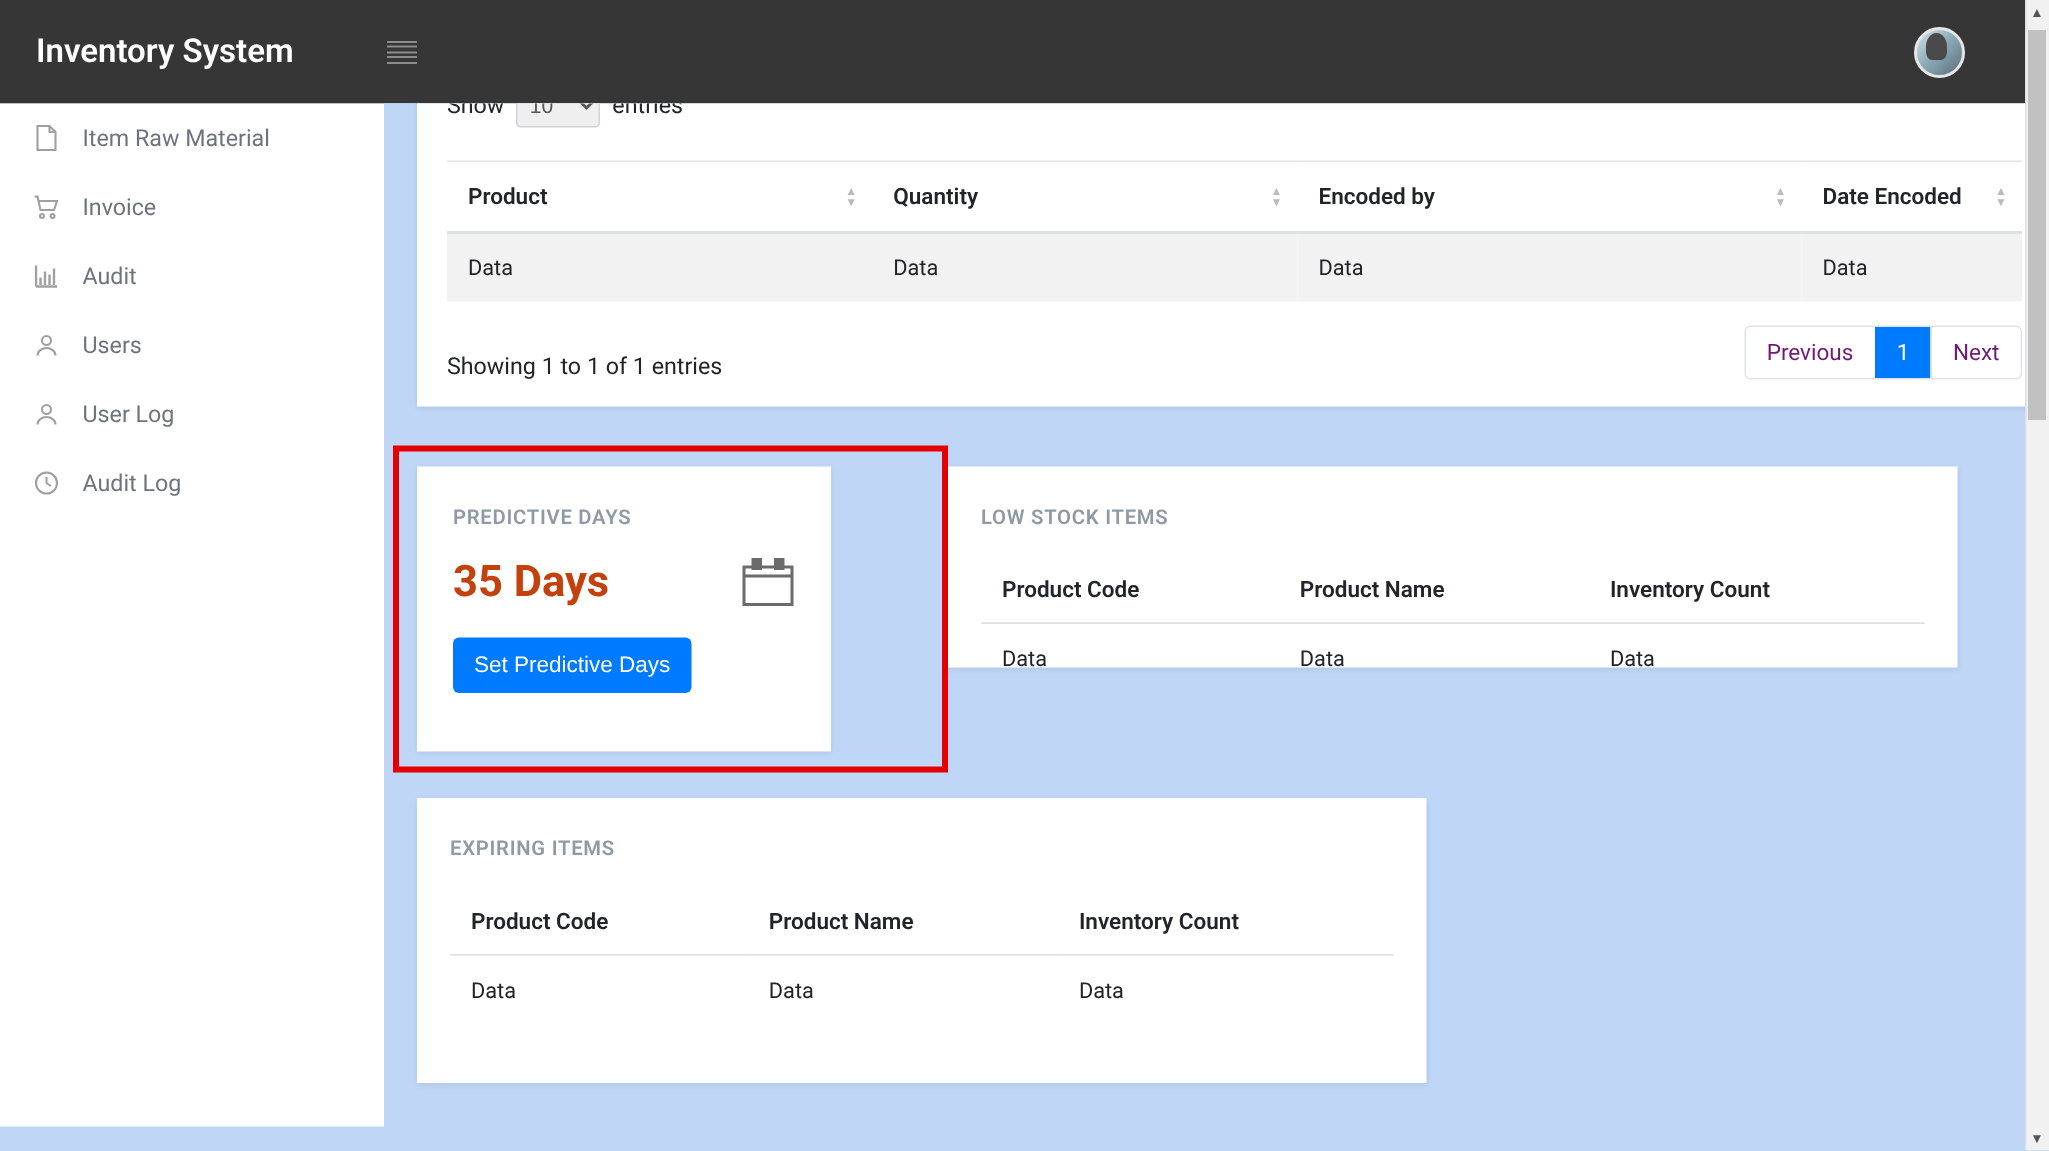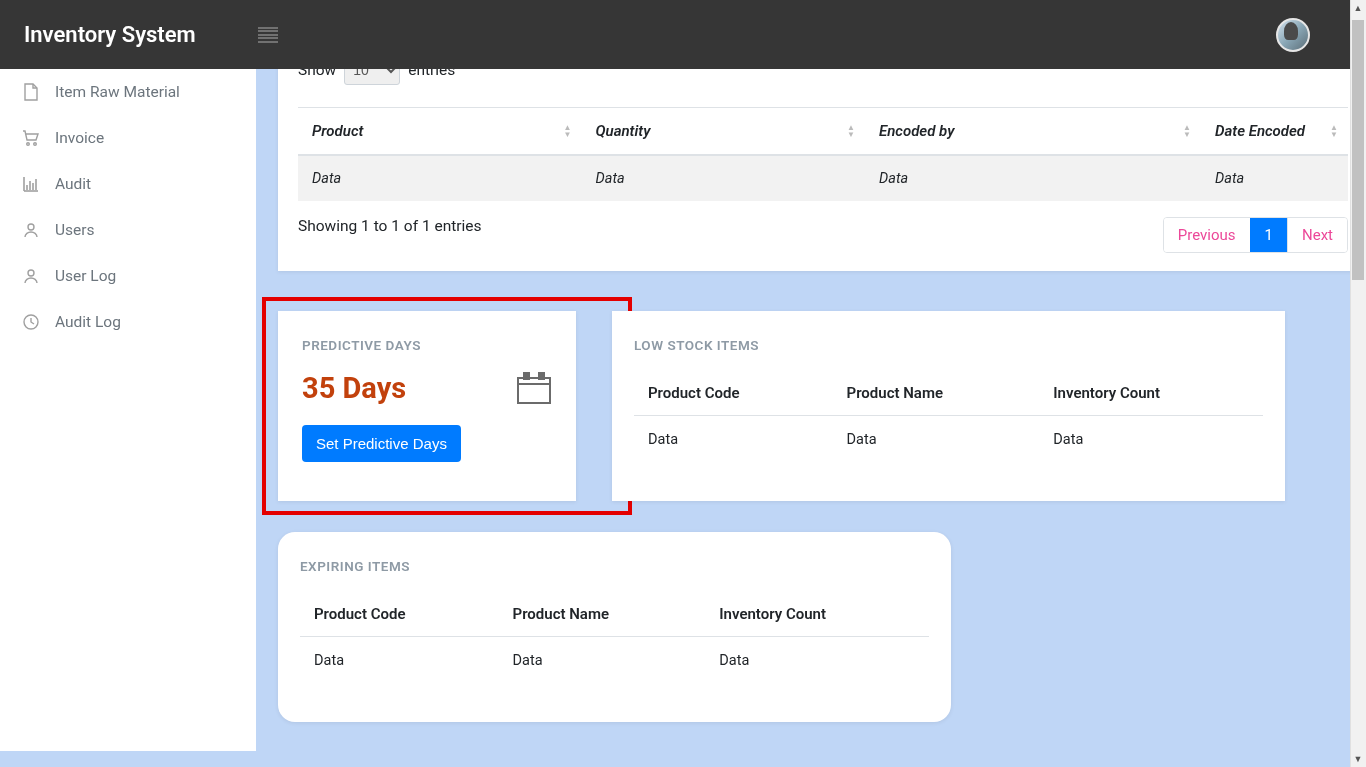--- a/index.html
+++ b/index.html
@@ -28,47 +28,47 @@
   .card { background:#fff; box-shadow:0 1px 4px rgba(0,0,0,0.08); }
 
   
   .topcard { position:absolute; left:22px; top:-34px; width:1090px; padding:20px 20px 18px 20px; }
   .tablectrl-row { display:flex; align-items:center; margin-bottom:22px; color:#212529; font-size:15.5px; }
   .show-wrap { display:flex; align-items:center; }
   .show-select { width:56px; height:30px; border:1px solid #ced4da; border-radius:3px; margin:0 8px; font-size:14px; color:#555; padding:2px 4px; }
   .search-wrap { margin-left:auto; display:flex; align-items:center; }
   .search-input { width:186px; height:30px; border:1px solid #ced4da; border-radius:3px; margin-left:8px; font-size:14px; padding:2px 6px; }
 
-  table.data { width:100%; border-collapse:collapse;font-style:italic; }
+  table.data { width:100%; border-collapse:collapse; }
   table.data th { text-align:left; font-weight:600; color:#212529; font-size:15px; padding:14px 14px; border-bottom:2px solid #dee2e6; border-top:1px solid #dee2e6; position:relative; }
   .sort-icon { position:absolute; right:10px; top:50%; transform:translateY(-50%); display:flex; flex-direction:column; font-size:8px; line-height:7px; color:#bbb; }
   table.data td { padding:14px 14px; font-size:14.5px; color:#212529; }
   .row-alt { background:#f2f2f2; }
-  .table-footer { display:flex; align-items:flex-start; margin-top:16px; font-size:15.5px; color:#212529; }
+  .table-footer { display:flex; align-items:flex-end; margin-top:16px; font-size:15.5px; color:#212529; }
   .pager { margin-left:auto; display:flex; border:1px solid #dee2e6; border-radius:4px; overflow:hidden; }
-  .pager .pg { padding:8px 14px; font-size:15px; color:#ec4899; background:#fff; border-left:1px solid #dee2e6; cursor:pointer; }
+  .pager .pg { padding:8px 14px; font-size:15px; color:#701a75; background:#fff; border-left:1px solid #dee2e6; cursor:pointer; }
   .pager .pg:first-child { border-left:none; }
   .pager .pg.active { background:#007bff; color:#fff; border-left:1px solid #007bff; }
 
   
-  .predict-card { position:absolute; left:22px; top:242px; width:298px; height:190px; padding:26px 24px 24px 24px; }
+  .predict-card { position:absolute; left:22px; top:242px; width:276px; height:190px; padding:26px 24px 24px 24px; }
   .predict-highlight { position:absolute; left:6px; top:228px; width:370px; height:218px; border:4px solid #e40000; pointer-events:none; }
   .card-label { font-size:13.5px; font-weight:600; color:#8e9aa5; letter-spacing:0.5px; }
   .predict-val { font-size:29px; font-weight:700; color:#c2410c; margin-top:18px; }
   .calendar-icon { position:absolute; right:24px; top:60px; width:36px; height:34px; }
   .btn-primary { display:inline-block; margin-top:20px; background:#007bff; color:#fff; border:none; border-radius:4px; padding:10px 14px; font-size:15px; cursor:pointer; }
 
   
-  .lowstock-card { position:absolute; left:356px; top:242px; width:673px; height:190px; padding:26px 22px 22px 22px; }
+  .lowstock-card { position:absolute; left:376px; top:242px; width:673px; height:134px; padding:26px 22px 22px 22px; }
   .mini-table { width:100%; border-collapse:collapse; margin-top:18px; }
   .mini-table th { text-align:left; font-weight:600; color:#212529; font-size:15px; padding:13px 14px; border-bottom:1px solid #dee2e6; }
   .mini-table td { padding:15px 14px; font-size:14.5px; color:#212529; }
 
   
-  .expire-card { position:absolute; left:22px; top:463px; width:673px; height:190px; padding:26px 22px 22px 22px;border-radius:17px; }
+  .expire-card { position:absolute; left:22px; top:463px; width:673px; height:190px; padding:26px 22px 22px 22px; }
 </style>
 </head>
 <body>
 
 <div class="scrollbar-track">
   <div class="scrollbar-uparrow">▲</div>
   <div class="scrollbar-thumb"></div>
   <div class="scrollbar-downarrow">▼</div>
 </div>
 

